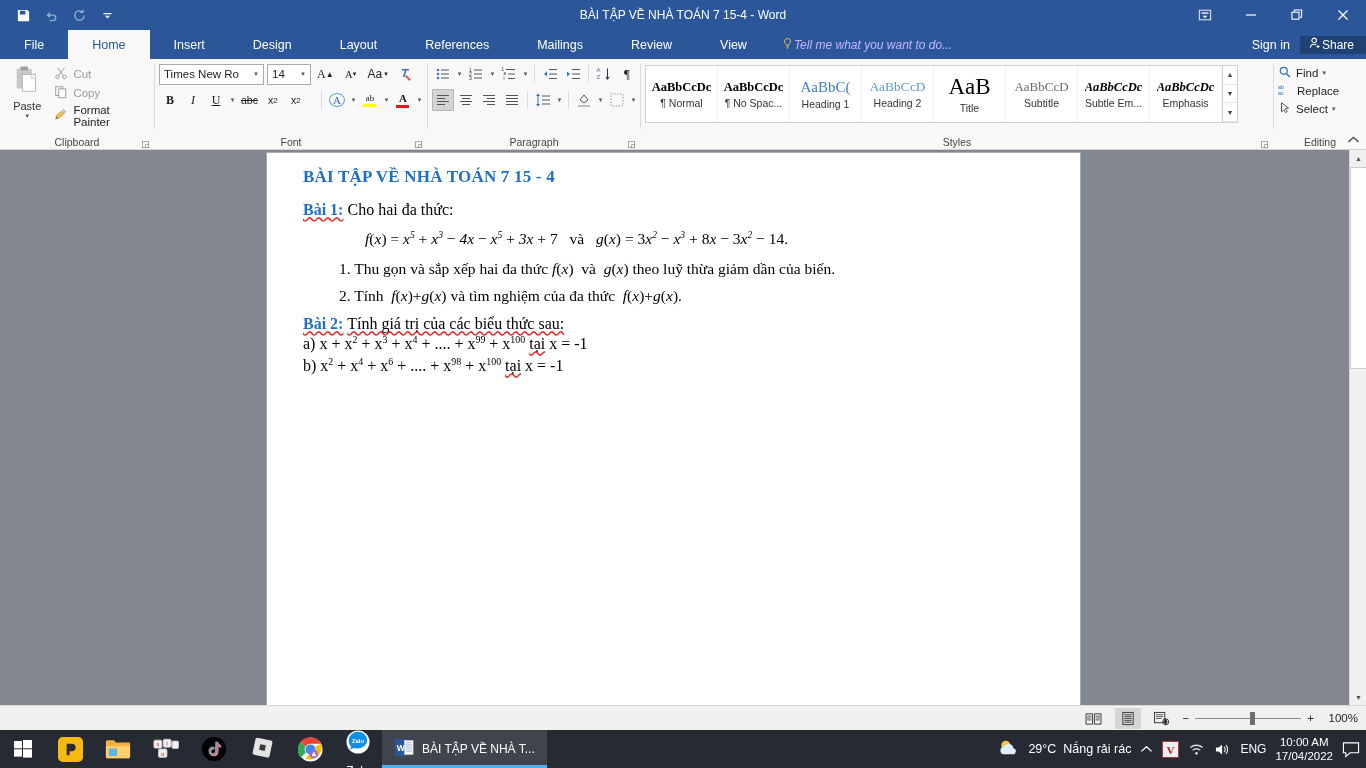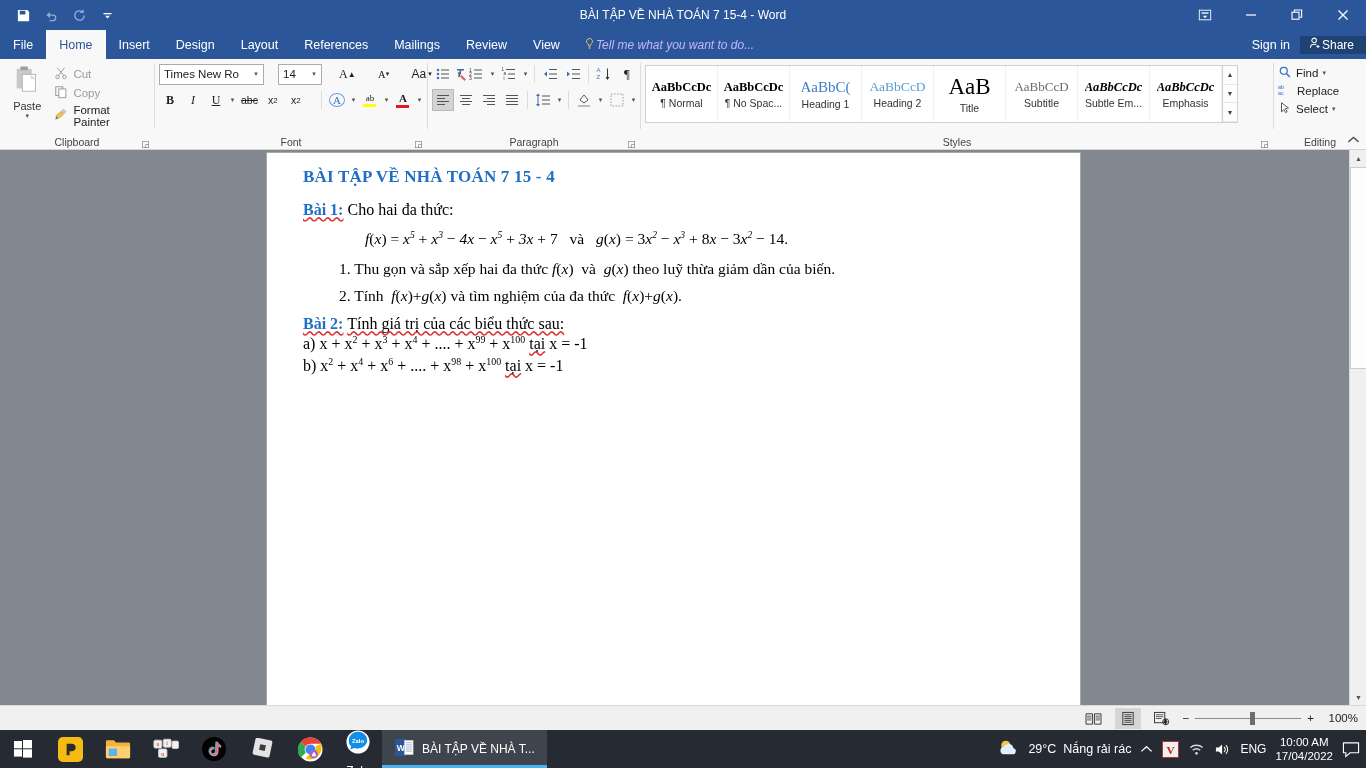--- a/index.html
+++ b/index.html
@@ -32,21 +32,21 @@
     width: 46px; height: 30px; display: flex; align-items: center; justify-content: center;
     color: #fff;
   }
 
   
   .tabbar {
     height: 29px; background: #2b579a; display: flex; align-items: stretch;
     position: relative;
   }
   .tab {
-    padding: 0 13px; display: flex; align-items: center; color: #ffffff;
+    padding: 0 24px; display: flex; align-items: center; color: #ffffff;
     font-size: 12.5px; height: 29px;
   }
   .tab.active { background: #f8f8f8; color: #2b579a; }
   .tellme {
     display: flex; align-items: center; color: #c4b5fd;
     font-size: 12px; padding-left: 10px; font-style: italic;
   }
   .tellme .bulb { color: #e8c44a; font-style: normal; }
   .acct {
     position: absolute; right: 0; top: 0; height: 29px; display: flex; align-items: center;
@@ -83,21 +83,21 @@
   .paste-caret { font-size: 7px; color: #555; line-height: 6px; }
   .clip-items { display: flex; flex-direction: column; gap: 1px; padding-top: 2px; }
   .clip-item {
     display: flex; align-items: center; gap: 5px; font-size: 11.5px; padding: 1px 4px;
     color: #9a9a9a;
   }
   .clip-item.enabled { color: #222; }
 
   
   .font-grp { width: 272px; }
-  .font-row1 { display: flex; align-items: center; gap: 14px; margin-bottom: 4px; }
+  .font-row1 { display: flex; align-items: center; gap: 3px; margin-bottom: 4px; }
   .combo {
     height: 21px; border: 1px solid #ababab; background: #fff; display: flex;
     align-items: center; font-size: 11.5px; color: #222; padding-left: 4px;
   }
   .combo .cv { flex: 1; overflow: hidden; white-space: nowrap; }
   .combo .ca { width: 14px; text-align: center; font-size: 7px; color: #555; }
   .fontname { width: 105px; }
   .fontsize { width: 44px; }
   .ibtn {
     height: 22px; min-width: 22px; display: flex; align-items: center; justify-content: center;

